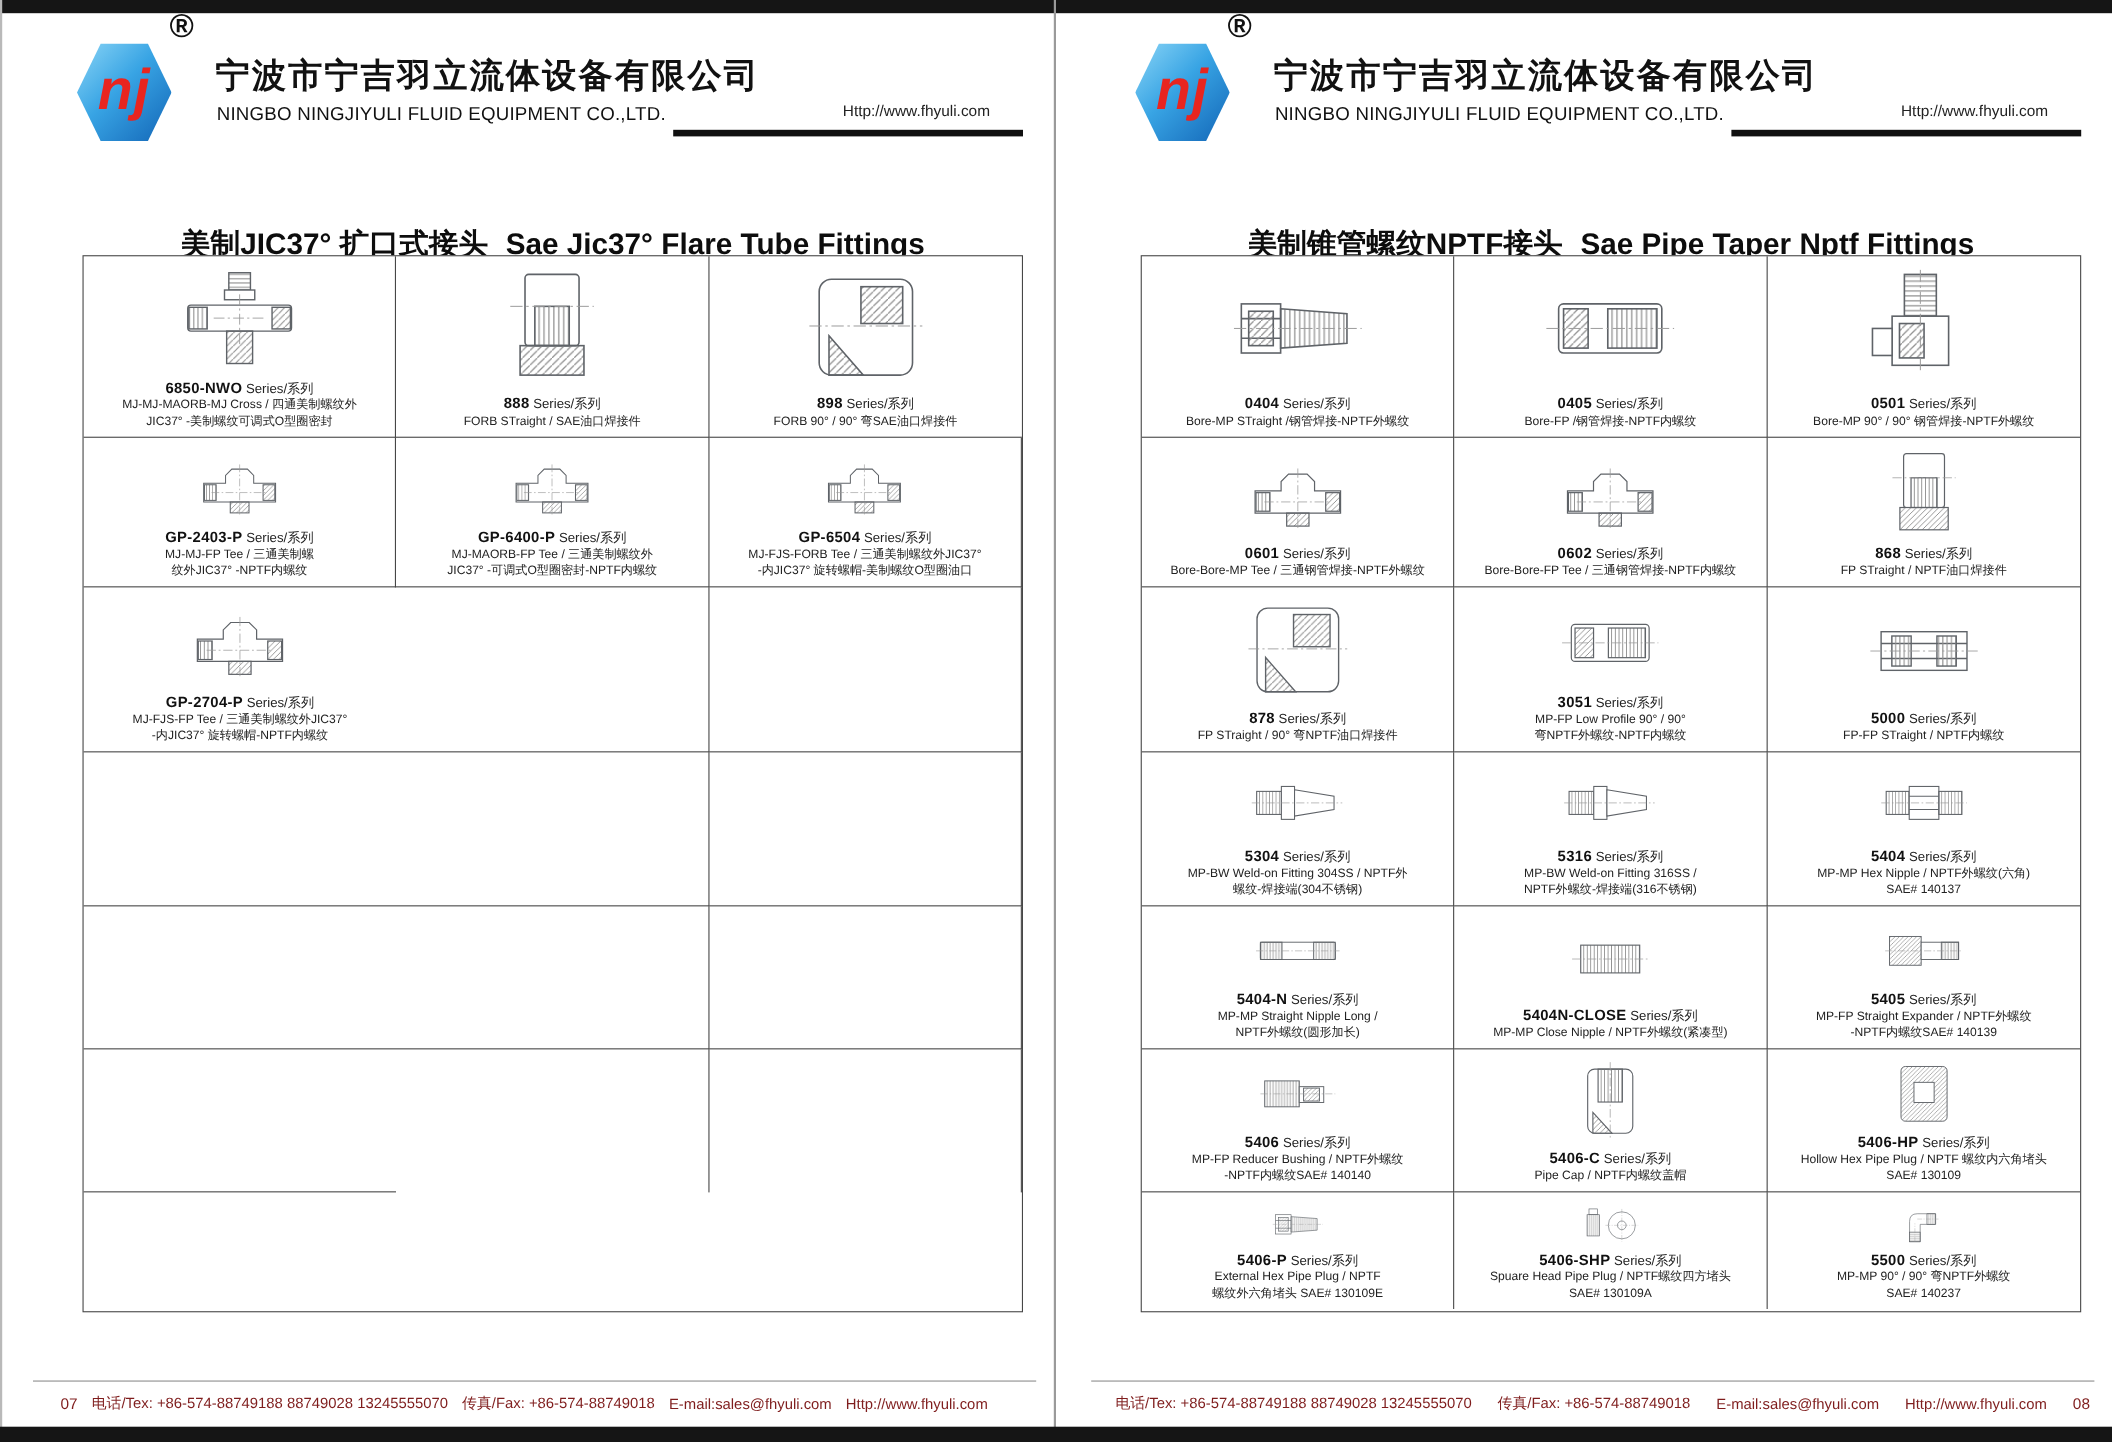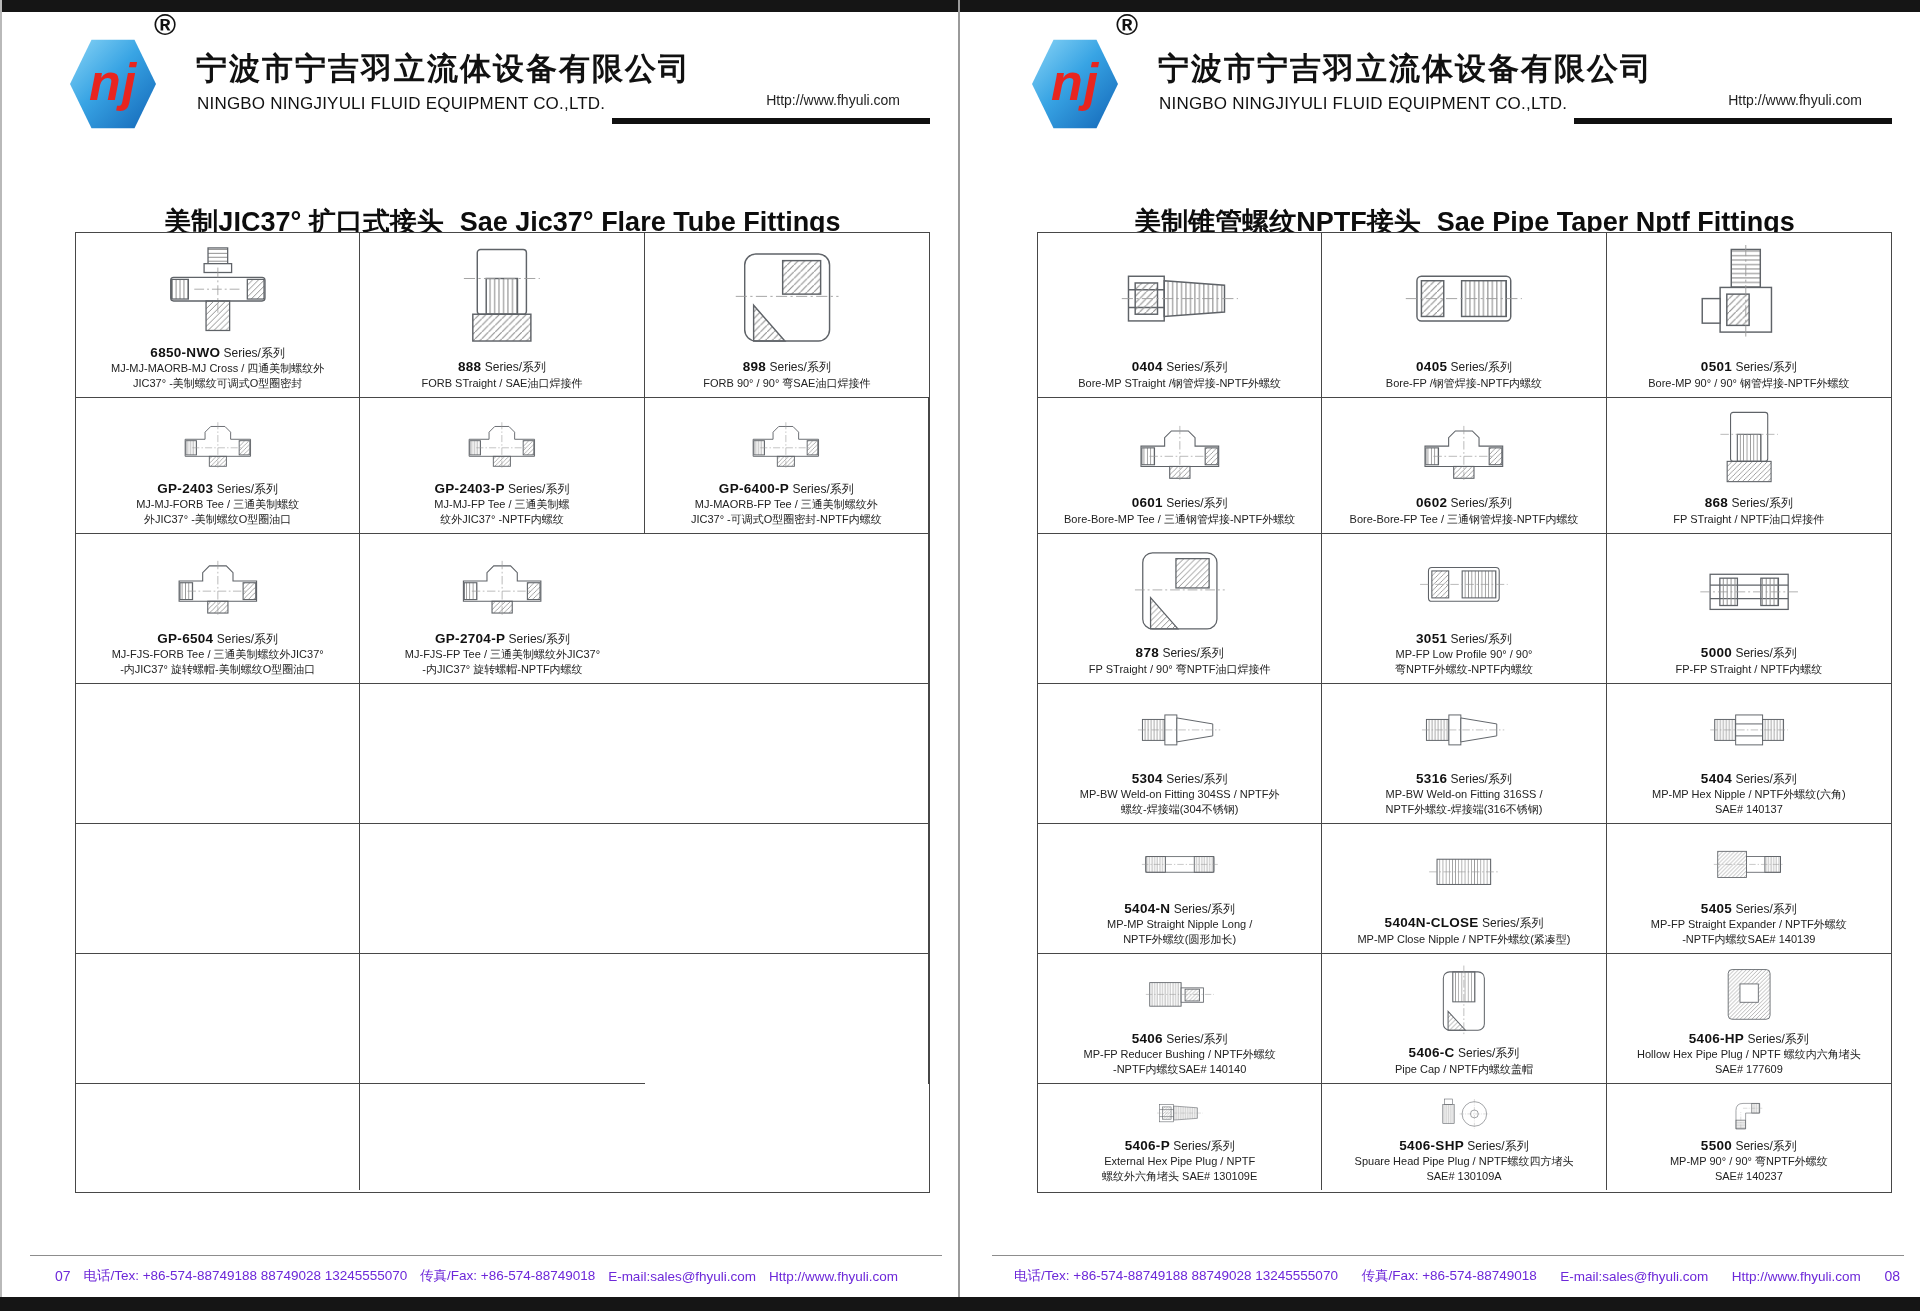--- a/index.html
+++ b/index.html
@@ -50,21 +50,21 @@
   .cell.last-col{border-right:none;}
   .cell.last-row{border-bottom:none;}
   .figwrap{flex:1 1 auto;min-height:0;width:100%;display:flex;align-items:center;justify-content:center;}
   .figwrap svg{width:58%;height:90%;}
   .series-line{font-size:12px;line-height:1.3;white-space:nowrap;color:#222;}
   .series-line b{font-size:13.5px;letter-spacing:.3px;color:#111;}
   .desc{font-size:11px;line-height:1.3;white-space:nowrap;text-align:center;color:#222;}
 
   
   .footer-rule{position:absolute;left:30px;right:16px;top:1255px;height:1px;background:#8d8d8d;}
-  .page-footer{position:absolute;top:1263px;height:26px;display:flex;align-items:center;justify-content:space-between;font-size:13.5px;color:#6d28d9;white-space:nowrap;}
+  .page-footer{position:absolute;top:1263px;height:26px;display:flex;align-items:center;justify-content:space-between;font-size:13.5px;color:#7f1d1d;white-space:nowrap;}
   #page-left .page-footer{left:55px;right:60px;}
   #page-right .page-footer{left:52px;right:20px;}
   .pagenum{font-size:14px;}
 </style>
 </head>
 <body>
 
 <svg width="0" height="0" style="position:absolute" aria-hidden="true">
   <defs>
     <pattern id="hx" patternUnits="userSpaceOnUse" width="6" height="6">
@@ -291,30 +291,20 @@
           <div class="desc">FORB STraight / SAE油口焊接件</div>
         </div>
         <div class="cell last-col">
           <div class="figwrap">
             <svg viewBox="0 0 120 96">
               <use href="#d-elbowBlock"></use>
             </svg>
           </div>
           <div class="series-line"><b>898</b> <span>Series/系列</span></div>
           <div class="desc">FORB 90° / 90° 弯SAE油口焊接件</div>
-        </div>
-        <div class="cell">
-          <div class="figwrap">
-            <svg viewBox="0 0 120 96">
-              <use href="#d-tee"></use>
-            </svg>
-          </div>
-          <div class="series-line"><b>GP-2403</b> <span>Series/系列</span></div>
-          <div class="desc">MJ-MJ-FORB Tee / 三通美制螺纹</div>
-          <div class="desc">外JIC37° -美制螺纹O型圈油口</div>
         </div>
         <div class="cell">
           <div class="figwrap">
             <svg viewBox="0 0 120 96">
               <use href="#d-tee"></use>
             </svg>
           </div>
           <div class="series-line"><b>GP-2403-P</b> <span>Series/系列</span></div>
           <div class="desc">MJ-MJ-FP Tee / 三通美制螺</div>
           <div class="desc">纹外JIC37° -NPTF内螺纹</div>
@@ -551,21 +541,21 @@
           <div class="desc">Pipe Cap / NPTF内螺纹盖帽</div>
         </div>
         <div class="cell last-col">
           <div class="figwrap">
             <svg viewBox="0 0 120 96">
               <use href="#d-hollowPlug"></use>
             </svg>
           </div>
           <div class="series-line"><b>5406-HP</b> <span>Series/系列</span></div>
           <div class="desc">Hollow Hex Pipe Plug / NPTF 螺纹内六角堵头</div>
-          <div class="desc">SAE# 177609</div>
+          <div class="desc">SAE# 130109</div>
         </div>
         <div class="cell last-row">
           <div class="figwrap">
             <svg viewBox="0 0 120 96">
               <use href="#d-plug"></use>
             </svg>
           </div>
           <div class="series-line"><b>5406-P</b> <span>Series/系列</span></div>
           <div class="desc">External Hex Pipe Plug / NPTF</div>
           <div class="desc">螺纹外六角堵头  SAE# 130109E</div>

